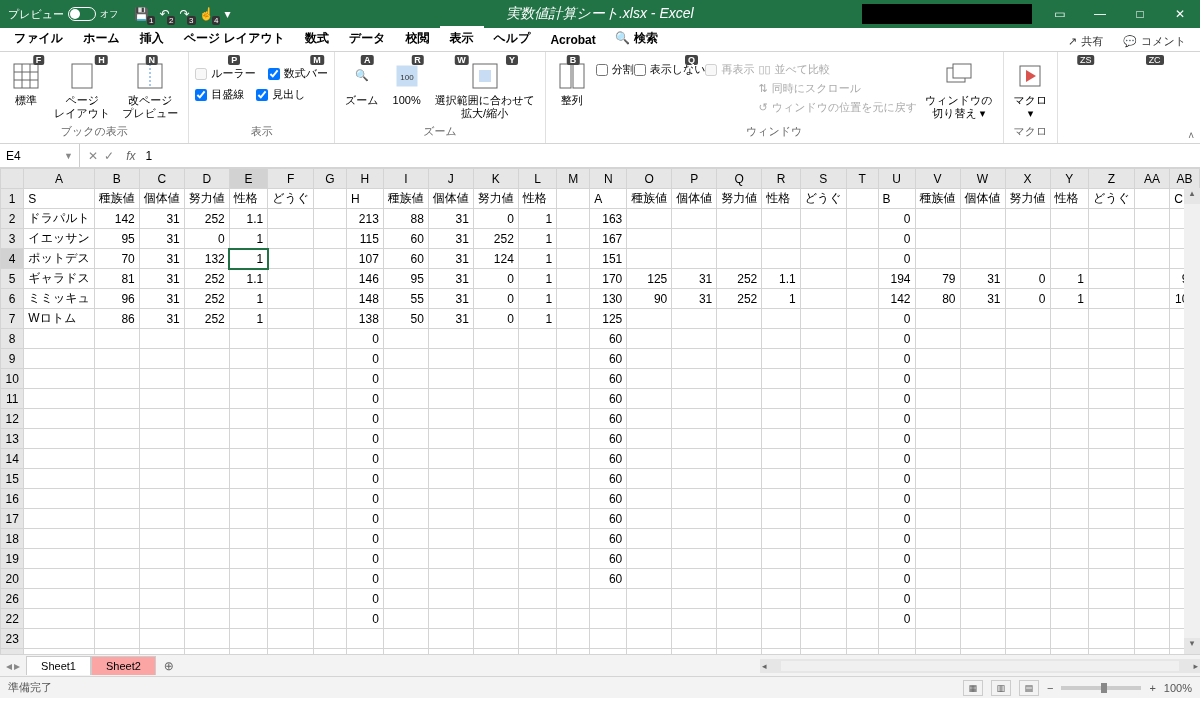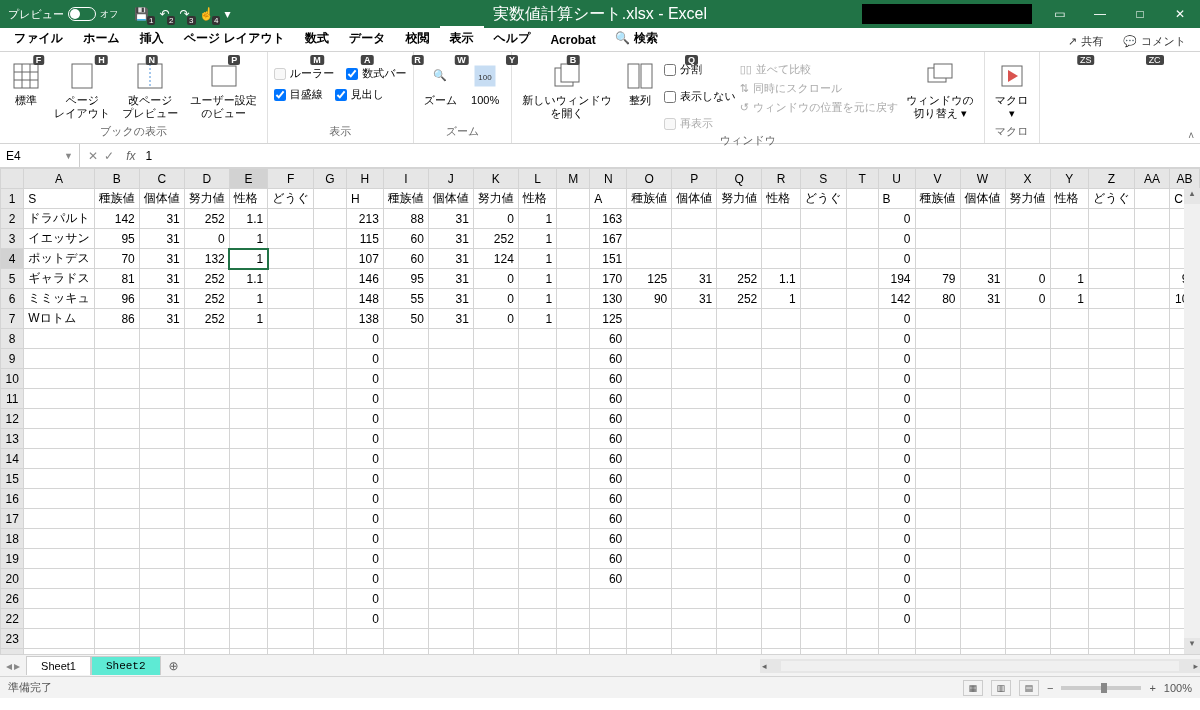--- a/index.html
+++ b/index.html
@@ -7,21 +7,21 @@
   
   
   .titlebar { background: #217346; height: 28px; display: flex; align-items: center; color: #fff; position: relative; }
   .titlebar-left { display: flex; align-items: center; gap: 8px; padding-left: 8px; }
   .autosave { display: flex; align-items: center; gap: 4px; font-size: 11px; }
   .toggle { width: 28px; height: 14px; border: 1px solid #fff; border-radius: 7px; display: flex; align-items: center; padding: 1px; }
   .toggle-knob { width: 10px; height: 10px; background: #fff; border-radius: 50%; }
   .qat { display: flex; gap: 10px; margin-left: 8px; }
   .qat-btn { color: #fff; font-size: 12px; cursor: pointer; position: relative; }
   .qat-sub { position: absolute; bottom: -4px; right: -6px; font-size: 8px; background: #333; padding: 0 2px; border-radius: 2px; }
-  .titlebar-center { position: absolute; left: 50%; transform: translateX(-50%); font-size: 16px; }
+  .titlebar-center { position: absolute; left: 50%; transform: translateX(-50%); font-size: 14px; font-style: italic; }
   .titlebar-right { margin-left: auto; display: flex; align-items: center; }
   .blackbox { width: 170px; height: 20px; background: #000; margin-right: 8px; }
   .winbtn { width: 40px; height: 28px; display: flex; align-items: center; justify-content: center; cursor: pointer; }
   
   
   .ribbon-tabs { background: #fff; height: 24px; display: flex; align-items: flex-end; border-bottom: 1px solid #d4d4d4; padding-left: 4px; }
   .tab { padding: 4px 10px; font-size: 12px; cursor: pointer; position: relative; font-weight: bold; }
   .tab.active { background: #fff; }
   .tab-key { position: absolute; left: 50%; transform: translateX(-50%); bottom: -14px; background: #444; color: #fff; font-size: 9px; padding: 0 3px; border-radius: 2px; z-index: 5; }
   .ribbon-right { margin-left: auto; display: flex; gap: 8px; padding-right: 8px; }
@@ -59,21 +59,21 @@
   .grid td.num { text-align: right; }
   .grid td.txt { text-align: left; }
   .corner { width: 24px; background: #e6e6e6; }
   .vscroll { position: absolute; right: 0; top: 20px; bottom: 0; width: 16px; background: #f0f0f0; }
   .vscroll-btn { height: 16px; text-align: center; font-size: 9px; color: #666; background: #e6e6e6; }
   
   
   .sheet-tabs { height: 22px; display: flex; align-items: center; border-top: 1px solid #d4d4d4; background: #f3f3f3; }
   .sheet-nav { display: flex; gap: 2px; padding: 0 6px; color: #888; }
   .sheet-tab { padding: 3px 14px; background: #fff; border: 1px solid #ccc; border-bottom: none; font-size: 11px; cursor: pointer; }
-  .sheet-tab.inactive { background: #5eead4; font-family: Liberation Mono, monospace; }
+  .sheet-tab.inactive { background: #fca5a5; }
   .sheet-add { padding: 0 8px; color: #666; cursor: pointer; }
   .sheet-scroll { margin-left: auto; width: 440px; height: 14px; background: #e6e6e6; display: flex; align-items: center; }
   .sheet-scroll-track { flex: 1; height: 10px; background: #f0f0f0; margin: 0 12px; position: relative; }
   
   
   .statusbar { height: 22px; background: #f3f3f3; border-top: 1px solid #d4d4d4; display: flex; align-items: center; padding: 0 8px; font-size: 11px; color: #555; }
   .status-right { margin-left: auto; display: flex; align-items: center; gap: 8px; }
   .viewbtn { width: 20px; height: 16px; border: 1px solid #ccc; cursor: pointer; display: flex; align-items: center; justify-content: center; font-size: 9px; }
   .zoom-slider { width: 80px; height: 4px; background: #ccc; position: relative; }
   .zoom-thumb { position: absolute; left: 50%; top: -3px; width: 6px; height: 10px; background: #888; }
@@ -155,29 +155,20 @@
       <div class="rbtn">
           <div class="rbtn-icon rbtn-icon-lg">
             <svg width="28" height="28">
               <rect x="2" y="2" width="24" height="24" fill="none" stroke="#666"></rect>
               <line x1="14" y1="2" x2="14" y2="26" stroke="#4a90d9" stroke-dasharray="2"></line>
             </svg>
           </div>
           <span style="white-space:pre">改ページ
 プレビュー</span>
         </div>
-      <div class="rbtn">
-          <div class="rbtn-icon rbtn-icon-lg">
-            <svg width="28" height="28">
-              <rect x="2" y="4" width="24" height="20" fill="none" stroke="#666"></rect>
-            </svg>
-          </div>
-          <span style="white-space:pre">ユーザー設定
-のビュー</span>
-        </div>
     </div>
     <div class="rgroup-label">ブックの表示</div>
   </div>
 
   <div class="rgroup">
     <div class="rgroup-body" style="flex-direction:column;gap:2px;padding-top:10px">
       <div style="display:flex;gap:12px">
         <label class="rcheck">
             <input type="checkbox" disabled="" style="">
             <span>ルーラー</span>
@@ -209,46 +200,46 @@
         </div>
       <div class="rbtn">
           <div class="rbtn-icon rbtn-icon-lg">
             <svg width="28" height="28">
               <rect x="4" y="4" width="20" height="20" fill="#4a90d9" opacity="0.3" stroke="#4a90d9"></rect>
               <text x="14" y="18" font-size="8" text-anchor="middle" fill="#333">100</text>
             </svg>
           </div>
           <span>100%</span>
         </div>
-    </div>
-    <div class="rgroup-label">ズーム</div>
-  </div>
-
-  <div class="rgroup">
-    <div class="rgroup-body">
       <div class="rbtn">
           <div class="rbtn-icon rbtn-icon-lg">
             <svg width="28" height="28">
-              <rect x="2" y="6" width="18" height="18" fill="#fff" stroke="#666"></rect>
-              <rect x="8" y="2" width="18" height="18" fill="#fff" stroke="#666"></rect>
+              <rect x="2" y="2" width="24" height="24" fill="none" stroke="#666"></rect>
+              <rect x="8" y="8" width="12" height="12" fill="#4a90d9" opacity="0.3"></rect>
             </svg>
           </div>
-          <span style="white-space:pre">新しいウィンドウ
-を開く</span>
+          <span style="white-space:pre">選択範囲に合わせて
+拡大/縮小</span>
         </div>
+    </div>
+    <div class="rgroup-label">ズーム</div>
+  </div>
+
+  <div class="rgroup">
+    <div class="rgroup-body">
       <div class="rbtn">
           <div class="rbtn-icon rbtn-icon-lg">
             <svg width="28" height="28">
               <rect x="2" y="2" width="11" height="24" fill="none" stroke="#666"></rect>
               <rect x="15" y="2" width="11" height="24" fill="none" stroke="#666"></rect>
             </svg>
           </div>
           <span>整列</span>
         </div>
-      <div style="display:flex;flex-direction:column;gap:8px;font-size:11px;padding-top:2px">
+      <div style="display:flex;flex-direction:row;gap:0;font-size:11px;padding-top:2px">
         <label class="rcheck">
             <input type="checkbox" style="">
             <span>分割</span>
           </label>
         <label class="rcheck">
             <input type="checkbox" style="">
             <span>表示しない</span>
           </label>
         <label class="rcheck" style="color:#aaa">
             <input type="checkbox" disabled="" style="">

